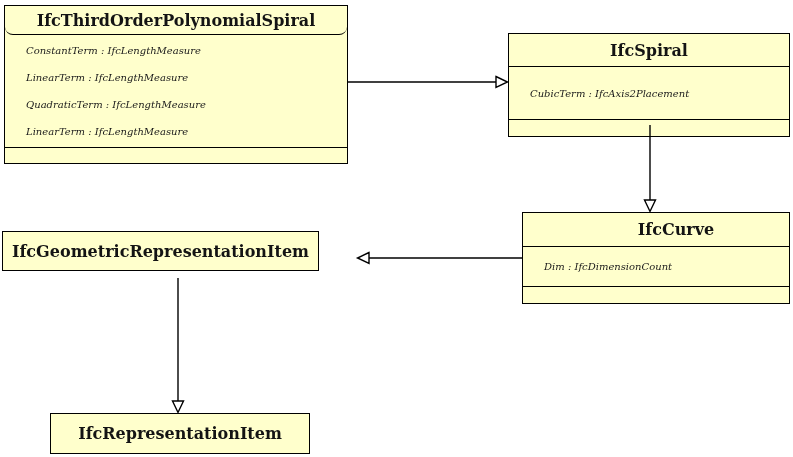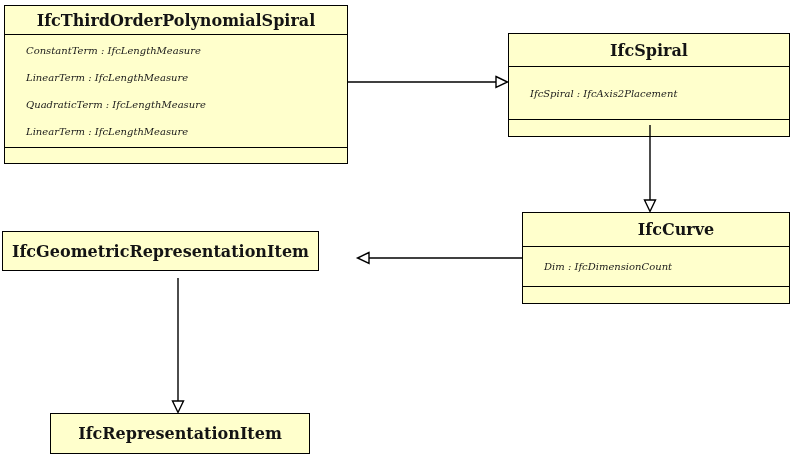--- a/index.html
+++ b/index.html
@@ -63,34 +63,34 @@
   }
   #connectors line { stroke: #000000; stroke-width: 1.4; }
   #connectors polygon { fill: #ffffff; stroke: #000000; stroke-width: 1.4; }
 </style>
 </head>
 <body>
 
 <div id="canvas">
 
   <div class="uml-class" style="left:4px; top:5px; width:344px; height:159px;">
-    <div class="uml-title with-divider" style="height:28px;">IfcThirdOrderPolynomialSpiral</div>
+    <div class="uml-title with-divider" style="height:28px;border-radius:8px;">IfcThirdOrderPolynomialSpiral</div>
     <div class="uml-attrs">
         <div class="attr-line">ConstantTerm : IfcLengthMeasure</div>
         <div class="attr-line">LinearTerm : IfcLengthMeasure</div>
         <div class="attr-line">QuadraticTerm : IfcLengthMeasure</div>
         <div class="attr-line">LinearTerm : IfcLengthMeasure</div>
       </div>
     <div class="uml-empty" style="height:19px;"></div>
   </div>
 
   <div class="uml-class" style="left:508px; top:33px; width:282px; height:104px;">
     <div class="uml-title with-divider" style="height:32px;">IfcSpiral</div>
     <div class="uml-attrs">
-        <div class="attr-line">IfcSpiral : IfcAxis2Placement</div>
+        <div class="attr-line">CubicTerm : IfcAxis2Placement</div>
       </div>
     <div class="uml-empty" style="height:16px;"></div>
   </div>
 
   <div class="uml-class" style="left:522px; top:212px; width:268px; height:92px;">
     <div class="uml-title with-divider" style="height:33px;padding-left:40px;">IfcCurve</div>
     <div class="uml-attrs">
         <div class="attr-line">Dim : IfcDimensionCount</div>
       </div>
     <div class="uml-empty" style="height:16px;"></div>

